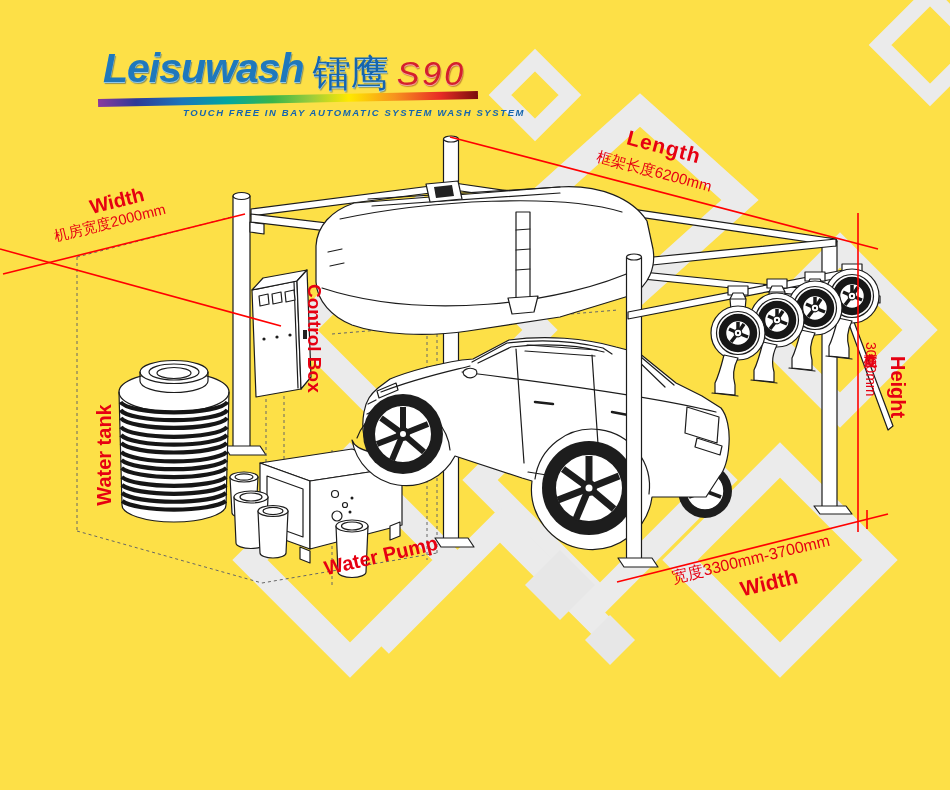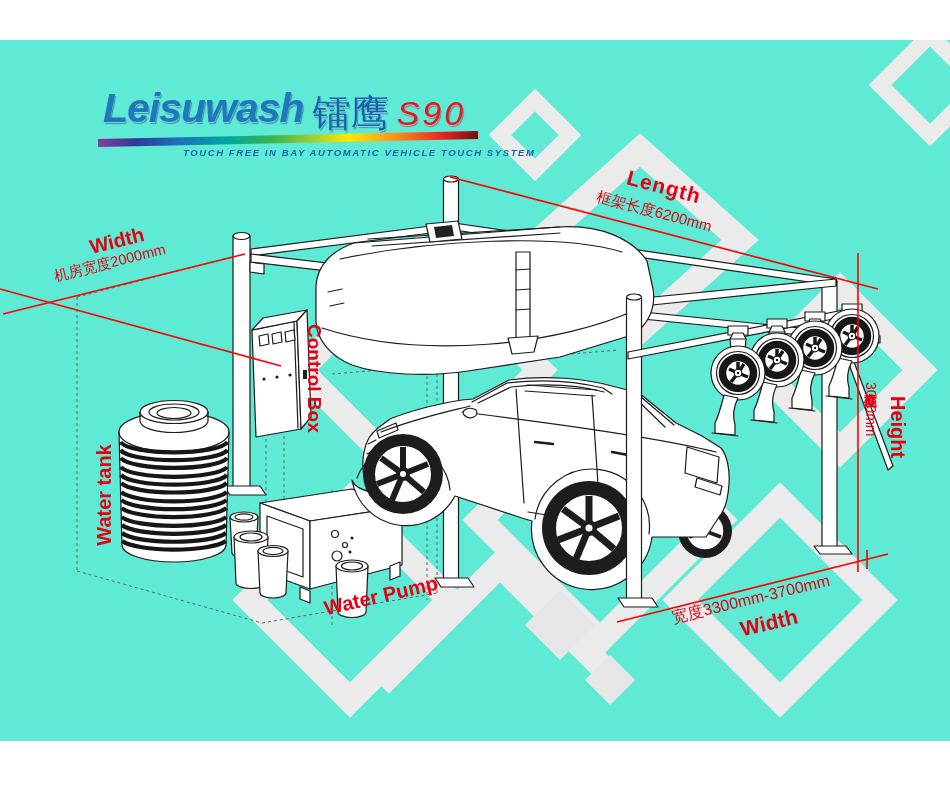--- a/index.html
+++ b/index.html
@@ -1,17 +1,17 @@
 <!DOCTYPE html>
 <html><head>
 <meta charset="utf-8">
 <style>
   html,body{margin:0;padding:0;background:#fff;}
-  .stage{position:relative;width:950px;height:701px;overflow:hidden;background:#5eead4;
-         font-family:"Liberation Sans",sans-serif;margin-top:40px;}
+  .stage{position:relative;width:950px;height:790px;overflow:hidden;background:#fde047;
+         font-family:"Liberation Sans",sans-serif;}
   .stage svg{position:absolute;left:0;top:0;}
   .ink{stroke:#1c1c1c;stroke-width:1.2;fill:none;stroke-linejoin:round;stroke-linecap:round;}
   .wfill{stroke:#1c1c1c;stroke-width:1.2;fill:#fff;stroke-linejoin:round;}
   .dash{stroke:#666;stroke-width:1;fill:none;stroke-dasharray:3 3;}
   .redline{stroke:#ff0000;stroke-width:1.6;fill:none;}
   .wm{stroke:#ebebeb;stroke-width:25;fill:none;stroke-linejoin:miter;}
   .wm2{fill:#e7e7e7;stroke:none;}
   
   .red-label{position:absolute;color:#e60012;white-space:nowrap;transform-origin:center;
              font-family:"Liberation Sans",sans-serif;}
@@ -336,21 +336,21 @@
   </g>
 </svg>
 
 <div class="logo">
   <div class="logo-row">
     <span class="brand">Leisuwash</span>
     <span class="brand-cn">镭鹰</span>
     <span class="model">S90</span>
   </div>
   <div class="rainbow-bar"></div>
-  <div class="tagline">TOUCH FREE IN BAY AUTOMATIC VEHICLE TOUCH SYSTEM</div>
+  <div class="tagline">TOUCH FREE IN BAY AUTOMATIC SYSTEM WASH SYSTEM</div>
 </div>
 
 <div class="red-label lbl-en" style="left:664px;top:147px;font-size:21px;letter-spacing:1px;transform:translate(-50%,-50%) rotate(15deg);">Length</div>
 <div class="red-label" style="left:654px;top:172px;font-size:15px;transform:translate(-50%,-50%) rotate(15deg);">框架长度6200mm</div>
 
 <div class="red-label lbl-en" style="left:117px;top:201px;font-size:20px;transform:translate(-50%,-50%) rotate(-14deg);">Width</div>
 <div class="red-label" style="left:110px;top:223px;font-size:14.5px;transform:translate(-50%,-50%) rotate(-14deg);">机房宽度2000mm</div>
 
 <div class="red-label lbl-en vert" style="left:886px;top:356px;font-size:20px;">Height</div>
 <div class="red-label vert" style="left:862px;top:342px;font-size:14px;">立柱高度3000mm</div>

